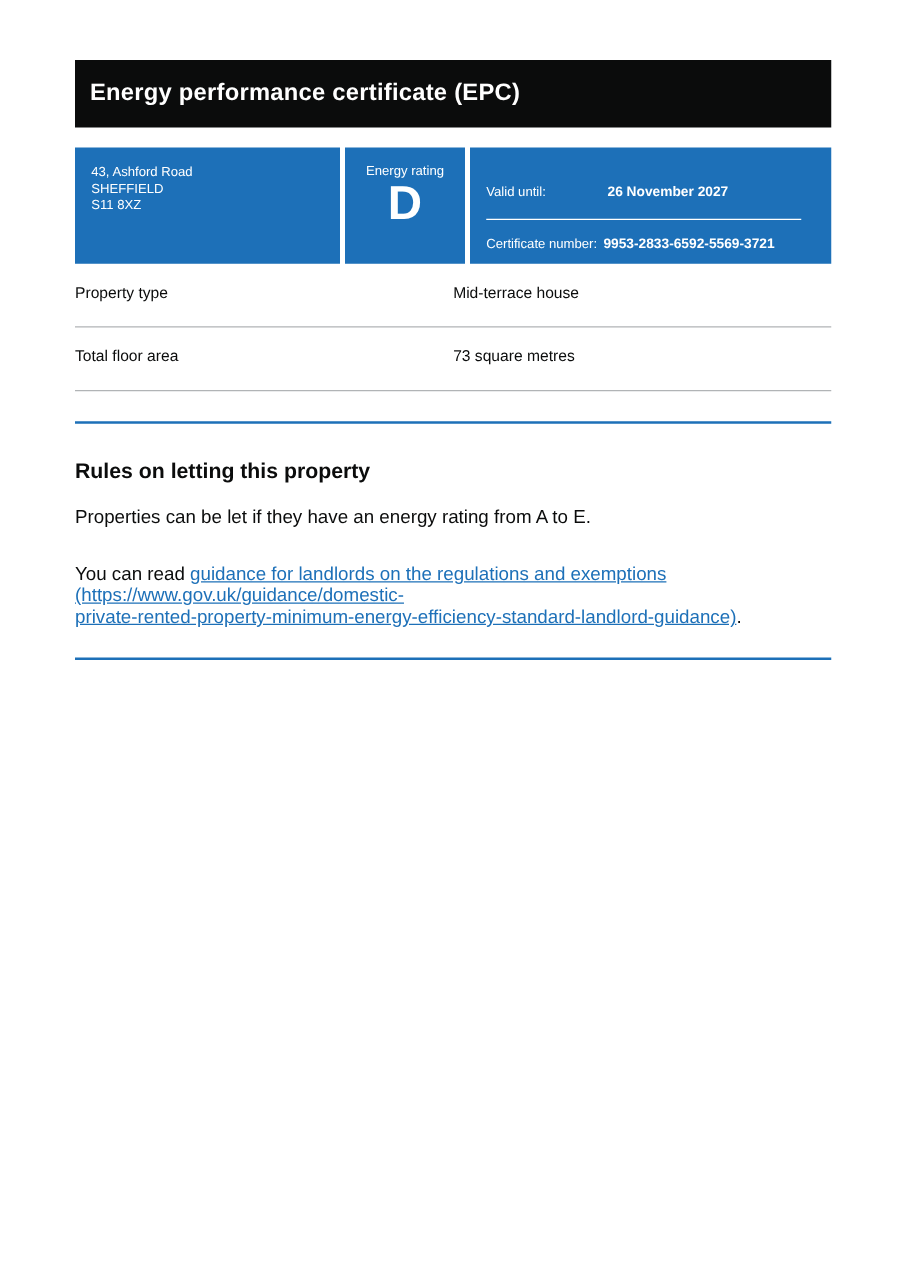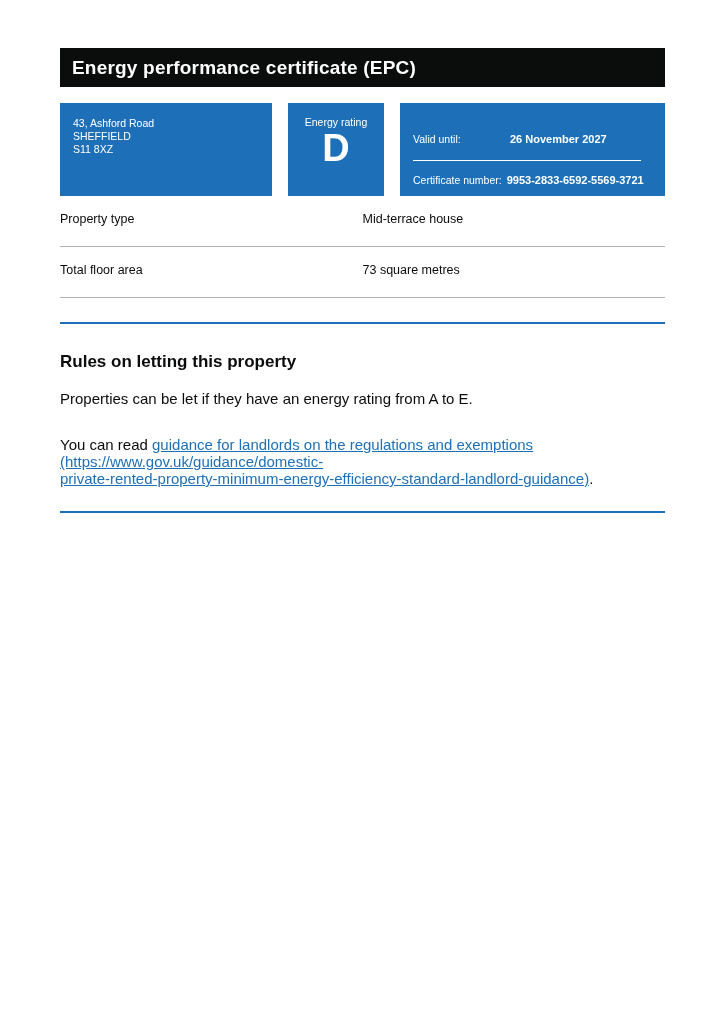--- a/index.html
+++ b/index.html
@@ -18,37 +18,37 @@
   .content {
     position: absolute;
     left: 60px;
     top: 48px;
     width: 605px;
   }
 
   
   .epc-title-bar {
     background: #0b0c0c;
-    height: 39px;
+    height: 54px;
     display: flex;
     align-items: center;
     padding-left: 12px;
     margin-bottom: 4px;
   }
   .epc-title-bar h1 {
     color: #ffffff;
     font-size: 19px;
     font-weight: bold;
     letter-spacing: 0.2px;
   }
 
   
   .banner {
     display: flex;
-    gap: 16px;
+    gap: 4px;
     height: 93px;
     margin-top: 16px;
   }
   .banner-cell {
     background: #1d70b8;
     color: #ffffff;
   }
   .banner-address {
     width: 212px;
     padding: 14px 13px;

